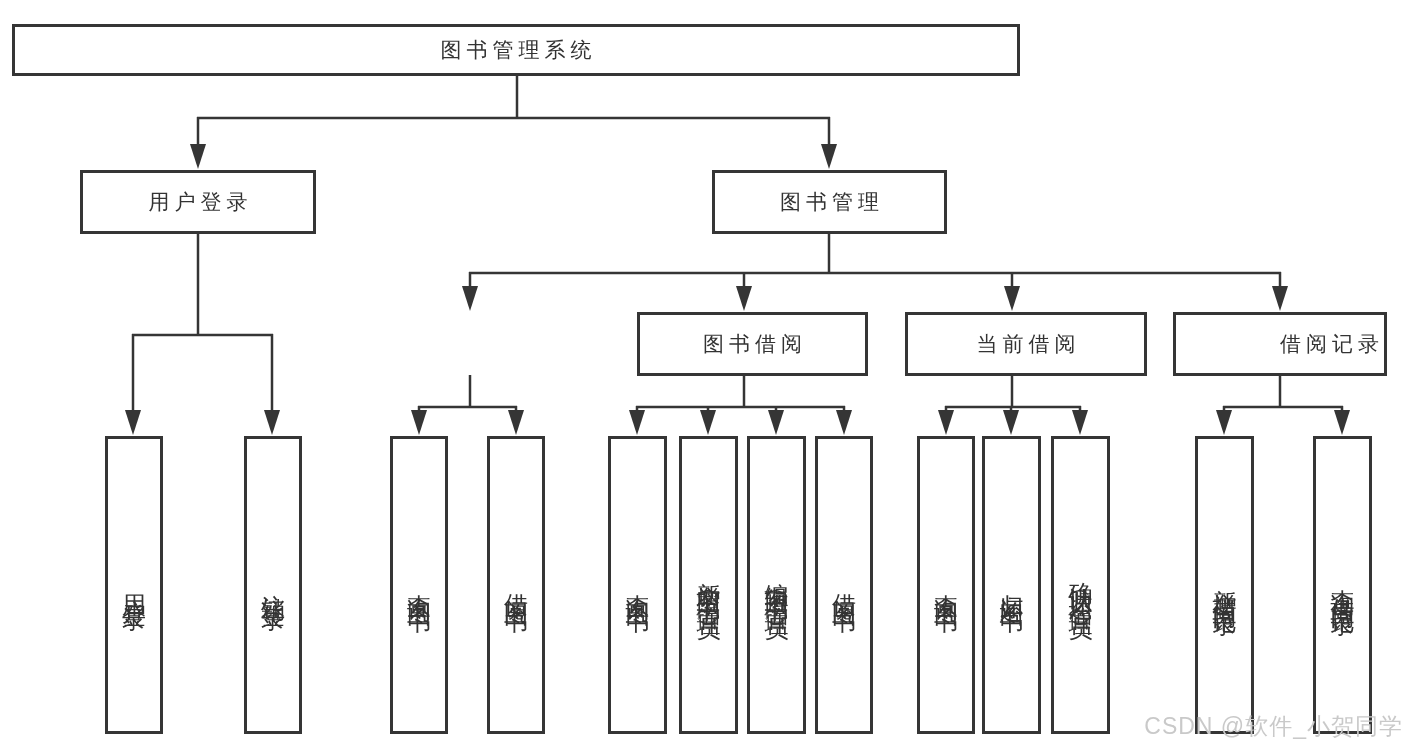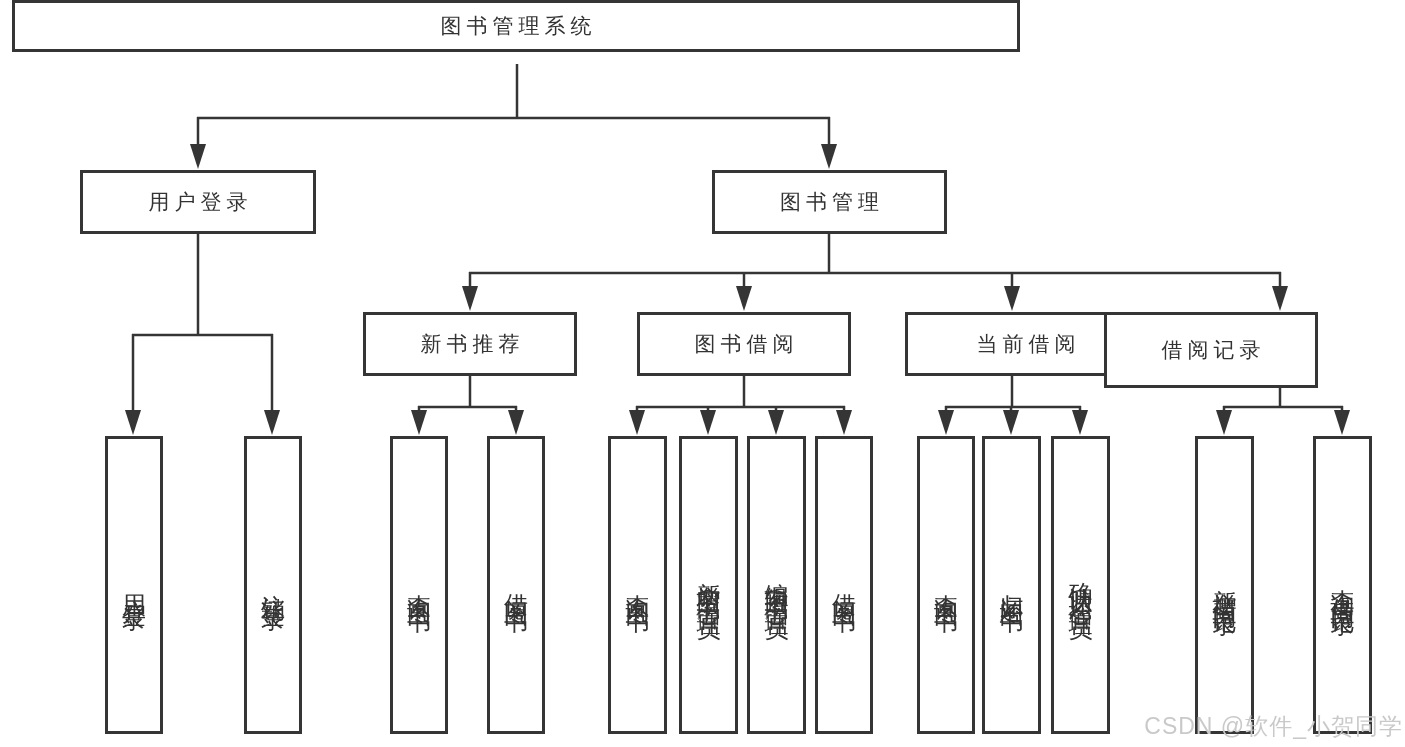--- a/index.html
+++ b/index.html
@@ -124,41 +124,38 @@
 
       <polygon points="938,410 954,410 946,435"></polygon>
       <polygon points="1003,410 1019,410 1011,435"></polygon>
       <polygon points="1072,410 1088,410 1080,435"></polygon>
 
       <polygon points="1216,410 1232,410 1224,435"></polygon>
       <polygon points="1334,410 1350,410 1342,435"></polygon>
     </g>
   </svg>
 
-  <div class="node h-node" style="left:12px; top:0; width:1008px; height:52px;">
+  <div class="node h-node" style="left:12px; top:24px; width:1008px; height:52px;">
     <span>图书管理系统</span>
   </div>
 
   <div class="node h-node" style="left:80px; top:170px; width:236px; height:64px;">
     <span>用户登录</span>
   </div>
   <div class="node h-node" style="left:712px; top:170px; width:235px; height:64px;justify-content:center;">
     <span>图书管理</span>
   </div>
 
-  <div class="node h-node" style="left:363px; top:312px; width:214px; height:64px;">
-    <span>新书推荐</span>
-  </div>
-  <div class="node h-node" style="left:637px; top:312px; width:214px; height:64px;">
+  <div class="node h-node" style="left:637px; top:312px; width:231px; height:64px;">
     <span>图书借阅</span>
   </div>
   <div class="node h-node" style="left:905px; top:312px; width:242px; height:64px;font-family:Liberation Mono, monospace;">
     <span>当前借阅</span>
   </div>
-  <div class="node h-node" style="left:1104px; top:312px; width:214px; height:76px;">
+  <div class="node h-node" style="left:1173px; top:312px; width:214px; height:64px;justify-content:flex-end;">
     <span>借阅记录</span>
   </div>
 
   <div class="node leaf" style="left:105px; top:436px; width:58px; height:298px;">
     <span>用户登录</span>
   </div>
   <div class="node leaf" style="left:244px; top:436px; width:58px; height:298px;">
     <span>注销登录</span>
   </div>
 

